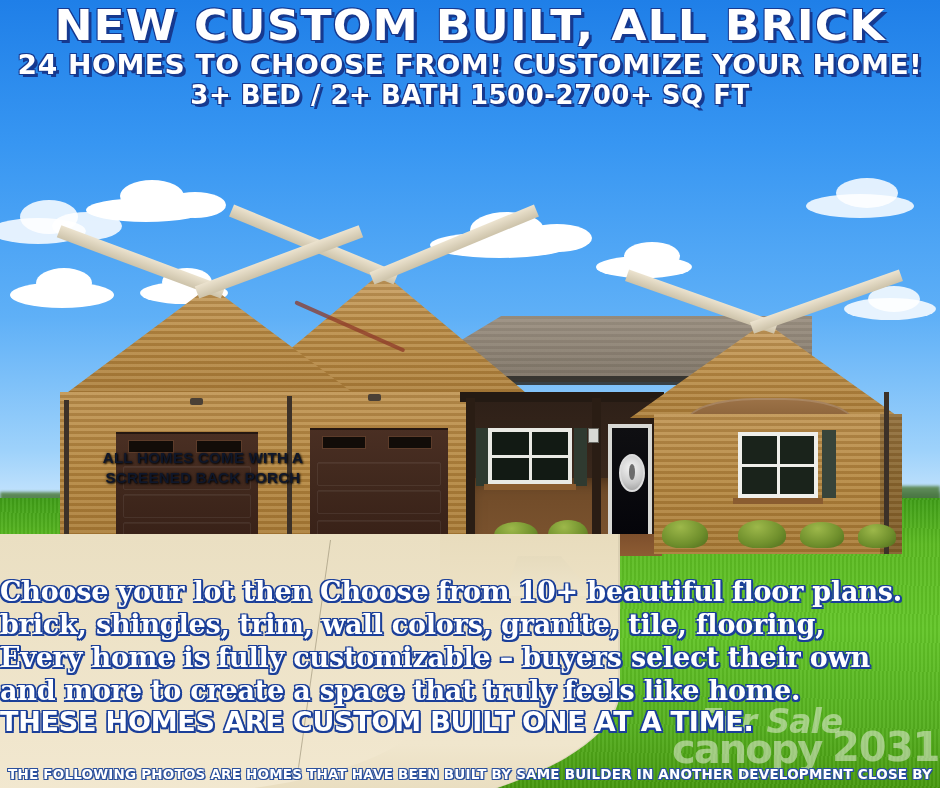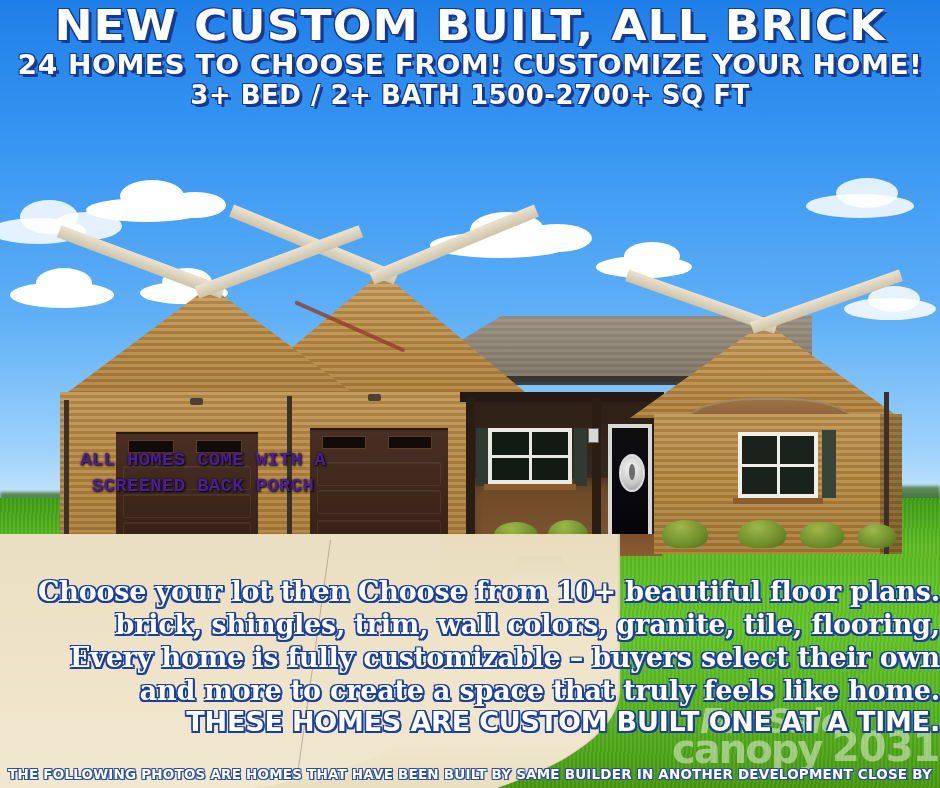--- a/index.html
+++ b/index.html
@@ -154,25 +154,25 @@
     text-shadow:3px 3px 0 #16398f, -1px -1px 0 #16398f, 1px -1px 0 #16398f, -1px 1px 0 #16398f;
     white-space:nowrap;line-height:1.02;
   }
   .hl1{font-size:43px;letter-spacing:1px;padding-top:4px;transform:scaleX(1.06);}
   .hl2{font-size:27px;padding-top:3px;transform:scaleX(1.04);}
   .hl3{font-size:26px;padding-top:4px;transform:scaleX(1.0);text-align:center;}
   .hl4{font-size:24px;padding-top:4px;transform:scaleX(1.0);}
   .hl5{font-size:25px;padding-top:5px;}
 
   .overlay-porch{position:absolute;left:78px;top:448px;width:250px;text-align:center;z-index:42;
-     font-family:Liberation Mono, monospace;font-weight:bold;color:#4c1d95;
-     font-size:19px;line-height:1.35;letter-spacing:.3px;
+     font-family:Liberation Sans, sans-serif;font-weight:bold;color:#0f172a;
+     font-size:15px;line-height:1.35;letter-spacing:.3px;
      text-shadow:1px 1px 2px rgba(0,0,0,.85),0 0 3px rgba(0,0,0,.6);}
 
-  .body-copy{position:absolute;left:0;top:578px;width:940px;text-align:right;z-index:45;}
+  .body-copy{position:absolute;left:0;top:578px;width:940px;text-align:left;z-index:45;}
   .bc{
     font-family:"DejaVu Serif","Liberation Serif",serif;
     font-weight:bold;color:#fff;white-space:nowrap;line-height:1.0;
     text-shadow:2px 2px 0 #1b3f99, -1.5px -1.5px 0 #1b3f99, 1.5px -1.5px 0 #1b3f99,
                 -1.5px 1.5px 0 #1b3f99, 0 2px 0 #1b3f99, 2px 0 0 #1b3f99;
     letter-spacing:-0.2px;
   }
   .bc1{font-size:27px;padding-bottom:6px;}
   .bc2{font-size:27px;padding-bottom:6px;}
   .bc3{font-size:27px;padding-bottom:6px;}

